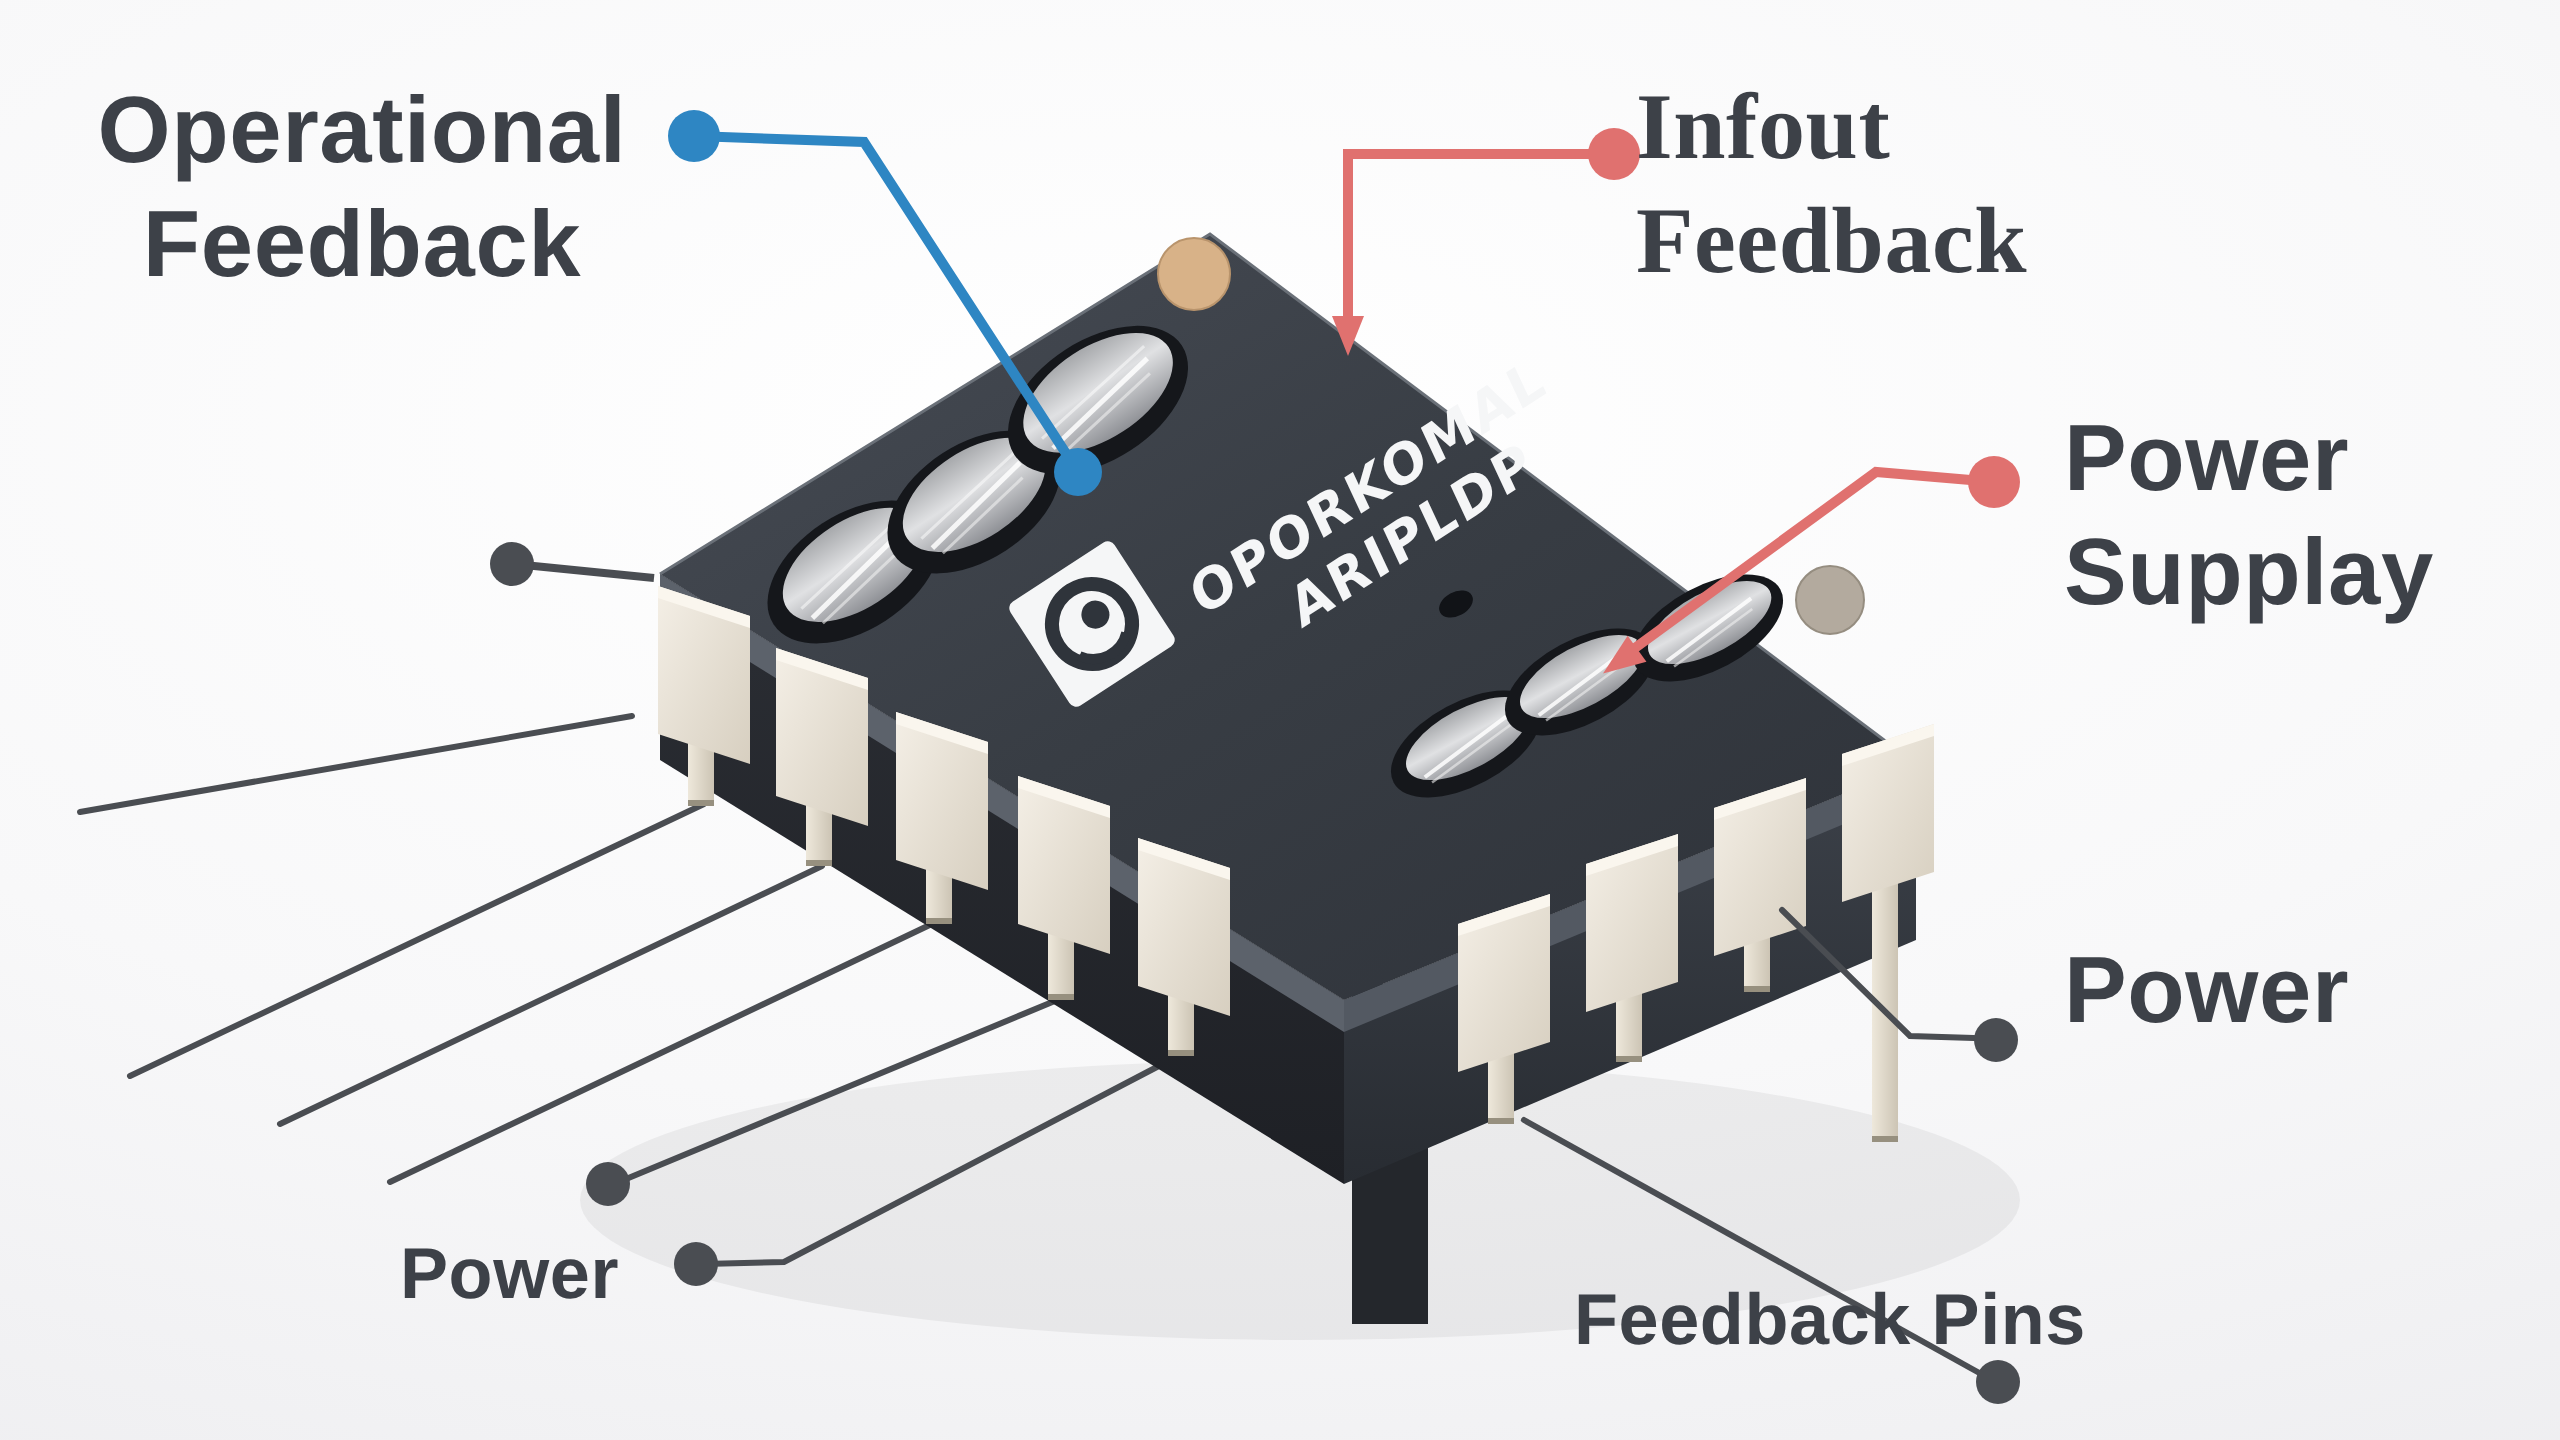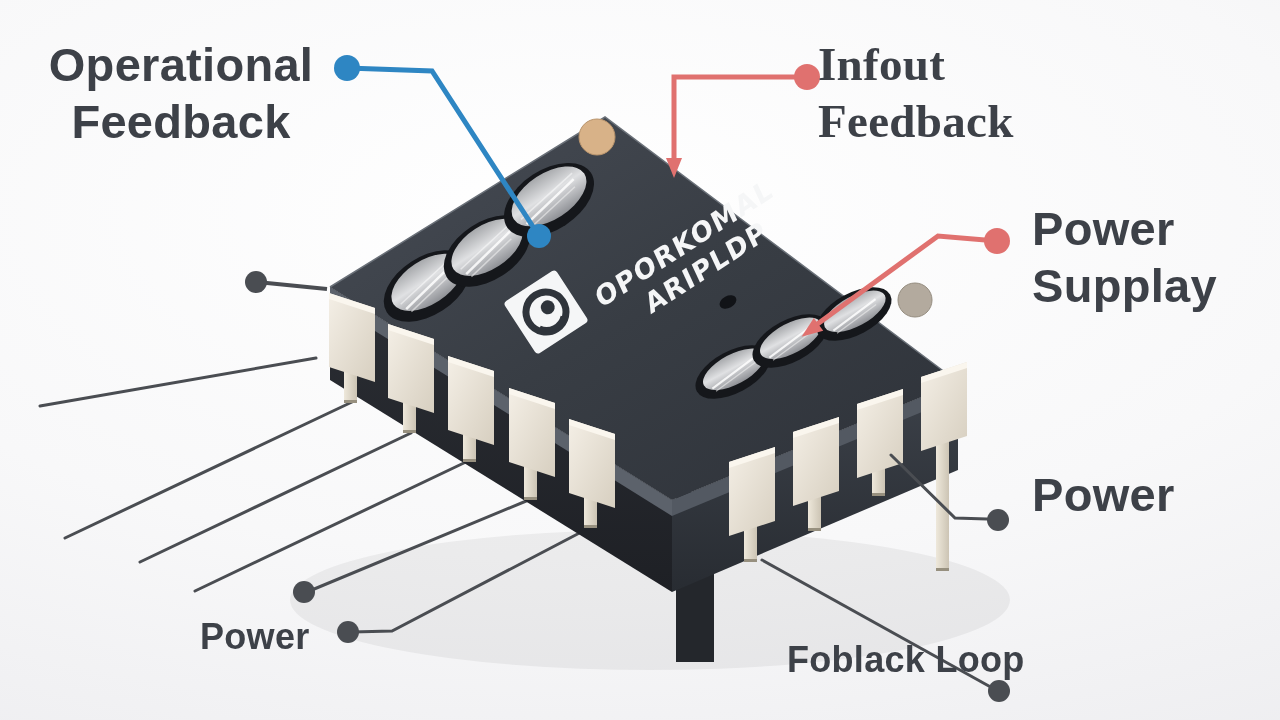--- a/index.html
+++ b/index.html
@@ -244,16 +244,16 @@
 
 <div class="label" style="left:1032px;top:466px;">
   <span>Power</span>
 </div>
 
 <div class="label" style="left:200px;top:615px;" id="label-acto">
   <span>Power</span>
 </div>
 
 <div class="label" style="left:787px;top:638px;" id="label-feedback-loop">
-  <span>Foblack Loop</span>
+  <span>Feedback Pins</span>
 </div>
 
 </div>
 
 </body></html>

